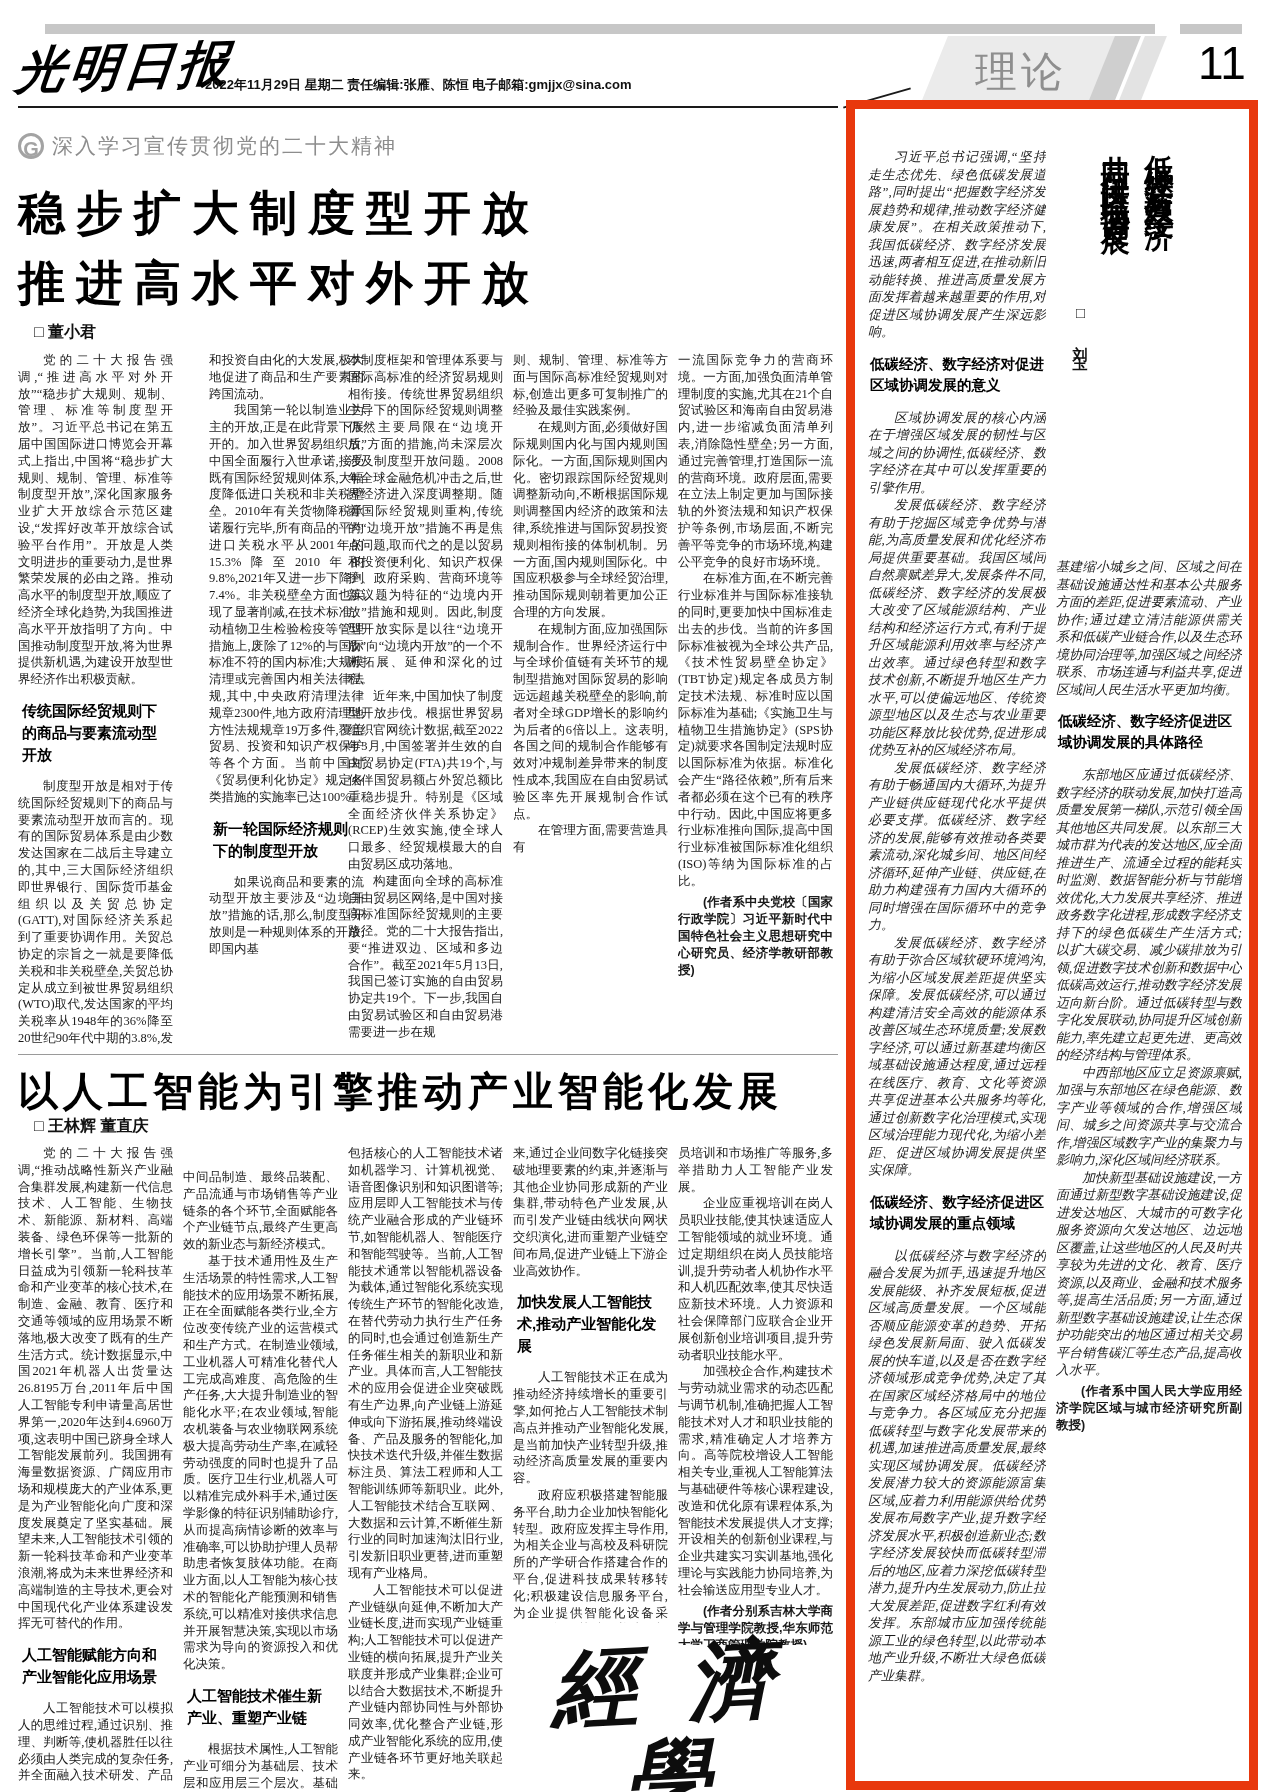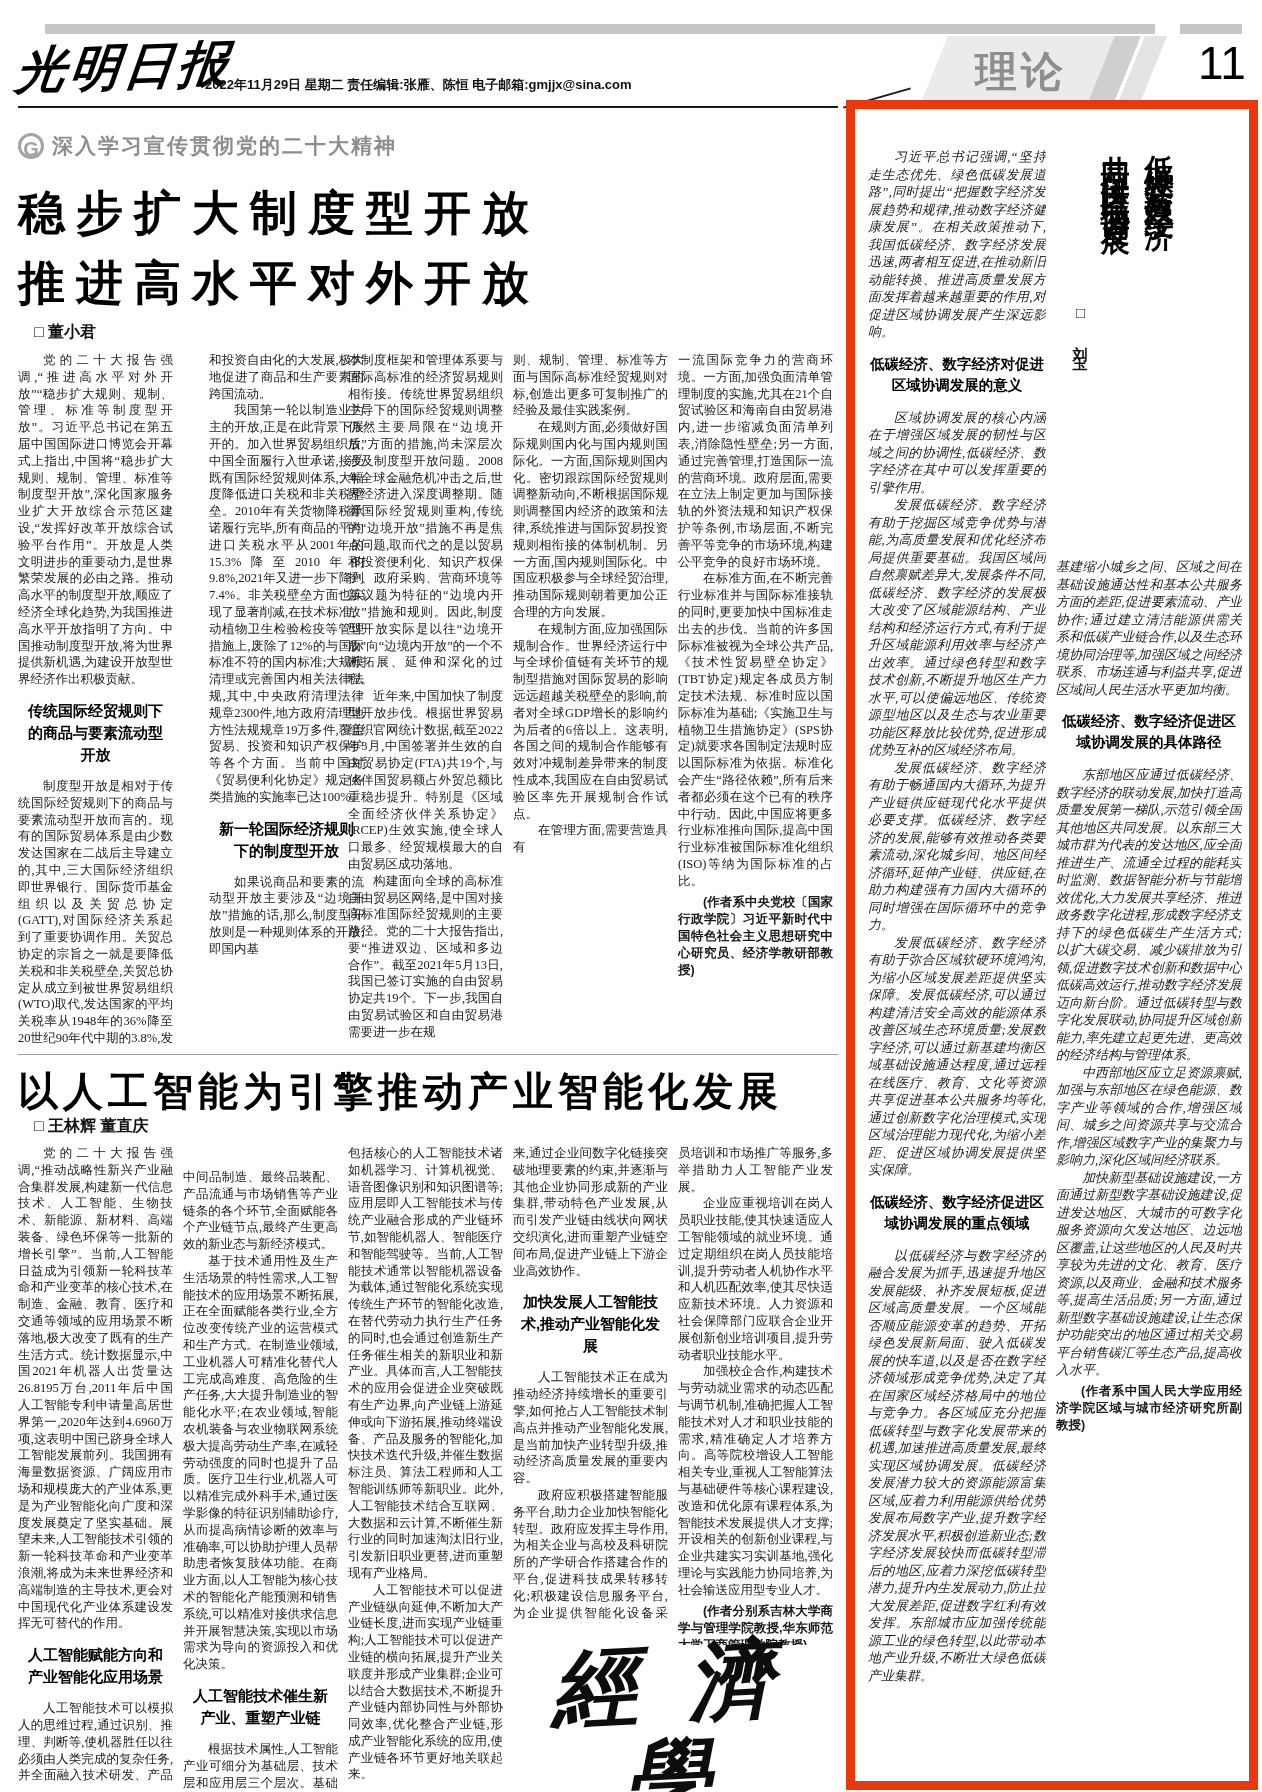--- a/index.html
+++ b/index.html
@@ -11,43 +11,43 @@
   .topbar{background:#c7c7c7;height:10px;}
   .masthead{font-family:"DejaVu Serif",serif;font-weight:bold;font-style:italic;
             font-size:50px;letter-spacing:4px;transform:rotate(-2deg) skewX(-8deg);
             color:#000;line-height:1;}
   .dateline{font-family:"Liberation Sans",sans-serif;font-weight:bold;font-size:13px;color:#111;}
   .hrule{background:#1a1a1a;height:2px;}
   .slant{background:#1a1a1a;height:2px;transform:rotate(-16deg);}
   .flag{background:#ebebeb;transform:skewX(-22deg);}
   .flag2{background:#cfcfcf;transform:skewX(-22deg);}
   .flag3{background:#e3e3e3;transform:skewX(-22deg);}
-  .section-label{font-family:"Liberation Sans",sans-serif;font-weight:bold;font-size:42px;
+  .section-label{font-family:"Liberation Sans",sans-serif;font-weight:normal;font-size:42px;
                  color:#8e8e8e;letter-spacing:4px;}
   .pagenum{font-family:"Liberation Sans",sans-serif;font-size:46px;color:#000;}
 
   
   .banner{display:flex;align-items:center;gap:8px;}
   .g-icon{width:26px;height:26px;border:3px solid #a3a3a3;border-radius:50%;
           color:#a3a3a3;font-family:"Liberation Sans",sans-serif;font-weight:bold;
           font-size:20px;line-height:26px;text-align:center;box-sizing:border-box;}
-  .banner-text{font-family:"Liberation Sans",sans-serif;font-weight:bold;font-size:21px;
+  .banner-text{font-family:"Liberation Sans",sans-serif;font-weight:normal;font-size:21px;
                color:#8d8d8d;letter-spacing:2px;}
 
   
   .h1line{font-weight:bold;font-size:47px;letter-spacing:11px;line-height:70px;color:#000;}
   .h2line{font-weight:bold;font-size:40px;letter-spacing:5px;color:#000;}
   .byline{font-family:"Liberation Sans",sans-serif;font-weight:bold;font-size:16px;color:#111;padding-left:12px;}
 
   
   .col{overflow:hidden;font-size:12.5px;line-height:16.8px;text-align:justify;}
   .blk-p{text-indent:2em;margin:0;}
   .blk-pc{text-indent:0;margin:0;}
   .blk-h{font-family:"Liberation Sans",sans-serif;font-weight:bold;font-size:15px;
-         line-height:22px;text-align:center;margin:12px 4px;text-indent:0;color:#000;}
+         line-height:22px;text-align:left;margin:12px 4px;text-indent:0;color:#000;}
   .blk-a{font-family:"Liberation Sans",sans-serif;font-weight:bold;font-size:12.5px;
          line-height:17px;text-indent:2em;margin-top:4px;}
   .divider{background:#9a9a9a;height:1px;}
 
   
   .redbox{border:9px solid #e8380d;box-sizing:border-box;background:#fff;}
   .redcol{overflow:hidden;font-size:13px;line-height:17.5px;text-align:justify;}
   .redcol .blk-p,.redcol .blk-pc{font-style:italic;}
   .redcol .blk-h{font-style:normal;font-size:14.5px;line-height:21px;margin:13px 2px;}
   .redcol .blk-a{font-style:normal;}

